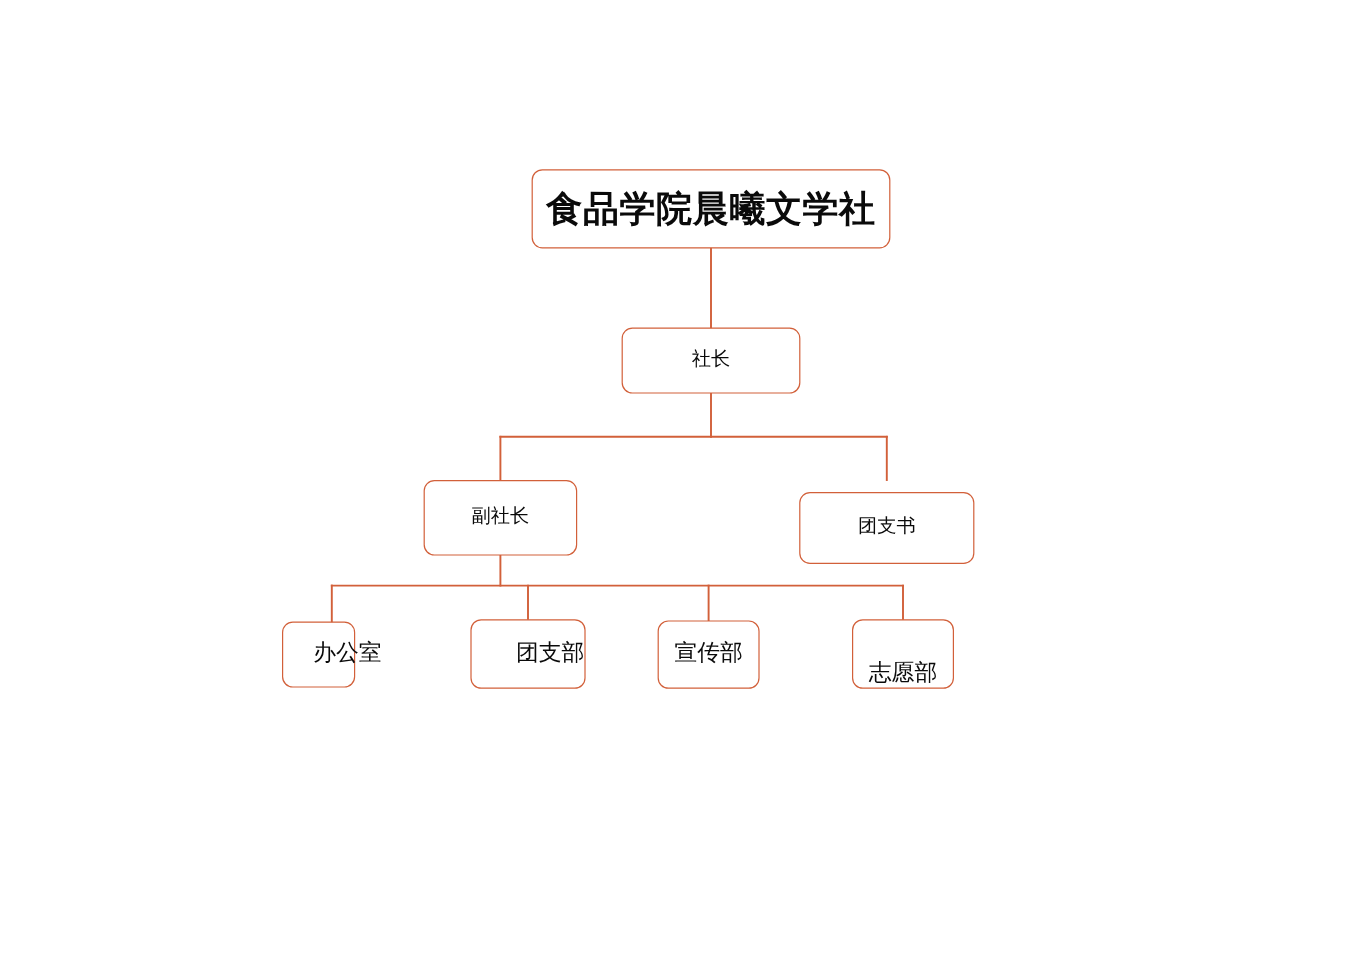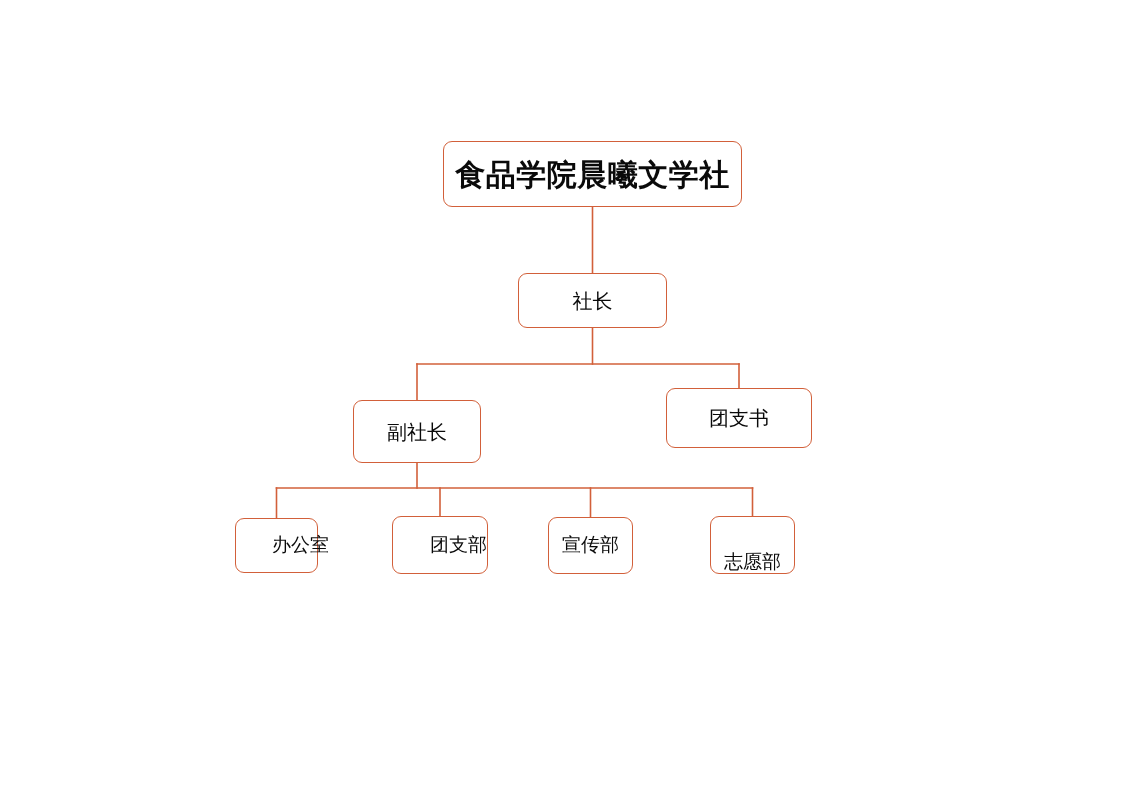--- a/index.html
+++ b/index.html
@@ -47,22 +47,22 @@
     white-space: nowrap;
   }
   .node-root {
     font-family: "Liberation Serif", "DejaVu Serif", serif;
     font-weight: bold;
     font-size: 30px;
     letter-spacing: 0.5px;
   }
   .node-level2,
   .node-level3 {
-    font-family: Liberation Serif, serif;
-    font-size: 20px;
+    font-family: Liberation Mono, monospace;
+    font-size: 16px;
   }
   .node-level4 {
     font-family: "Liberation Sans", "DejaVu Sans", sans-serif;
     font-size: 19px;
   }
 </style>
 </head>
 <body>
 
 <div id="chart-canvas">
@@ -86,25 +86,25 @@
   </div>
 
   <div class="node node-level2" style="left:518px; top:273px; width:149px; height:55px;">
     <span class="node-label">社长</span>
   </div>
 
   <div class="node node-level3" style="left:353px; top:400px; width:128px; height:63px;">
     <span class="node-label">副社长</span>
   </div>
 
-  <div class="node node-level3" style="left:666px; top:388px; width:146px; height:60px;">
+  <div class="node node-level3" style="left:666px; top:410px; width:146px; height:60px;">
     <span class="node-label">团支书</span>
   </div>
 
-  <div class="node node-level4" style="left:235px; top:518px; width:83px; height:55px;padding-left:48px;">
+  <div class="node node-level4" style="left:235px; top:518px; width:61px; height:55px;padding-left:48px;">
     <span class="node-label">办公室</span>
   </div>
 
   <div class="node node-level4" style="left:392px; top:516px; width:96px; height:58px;justify-content:flex-end;">
     <span class="node-label">团支部</span>
   </div>
 
   <div class="node node-level4" style="left:548px; top:517px; width:85px; height:57px;align-items:center;">
     <span class="node-label">宣传部</span>
   </div>

